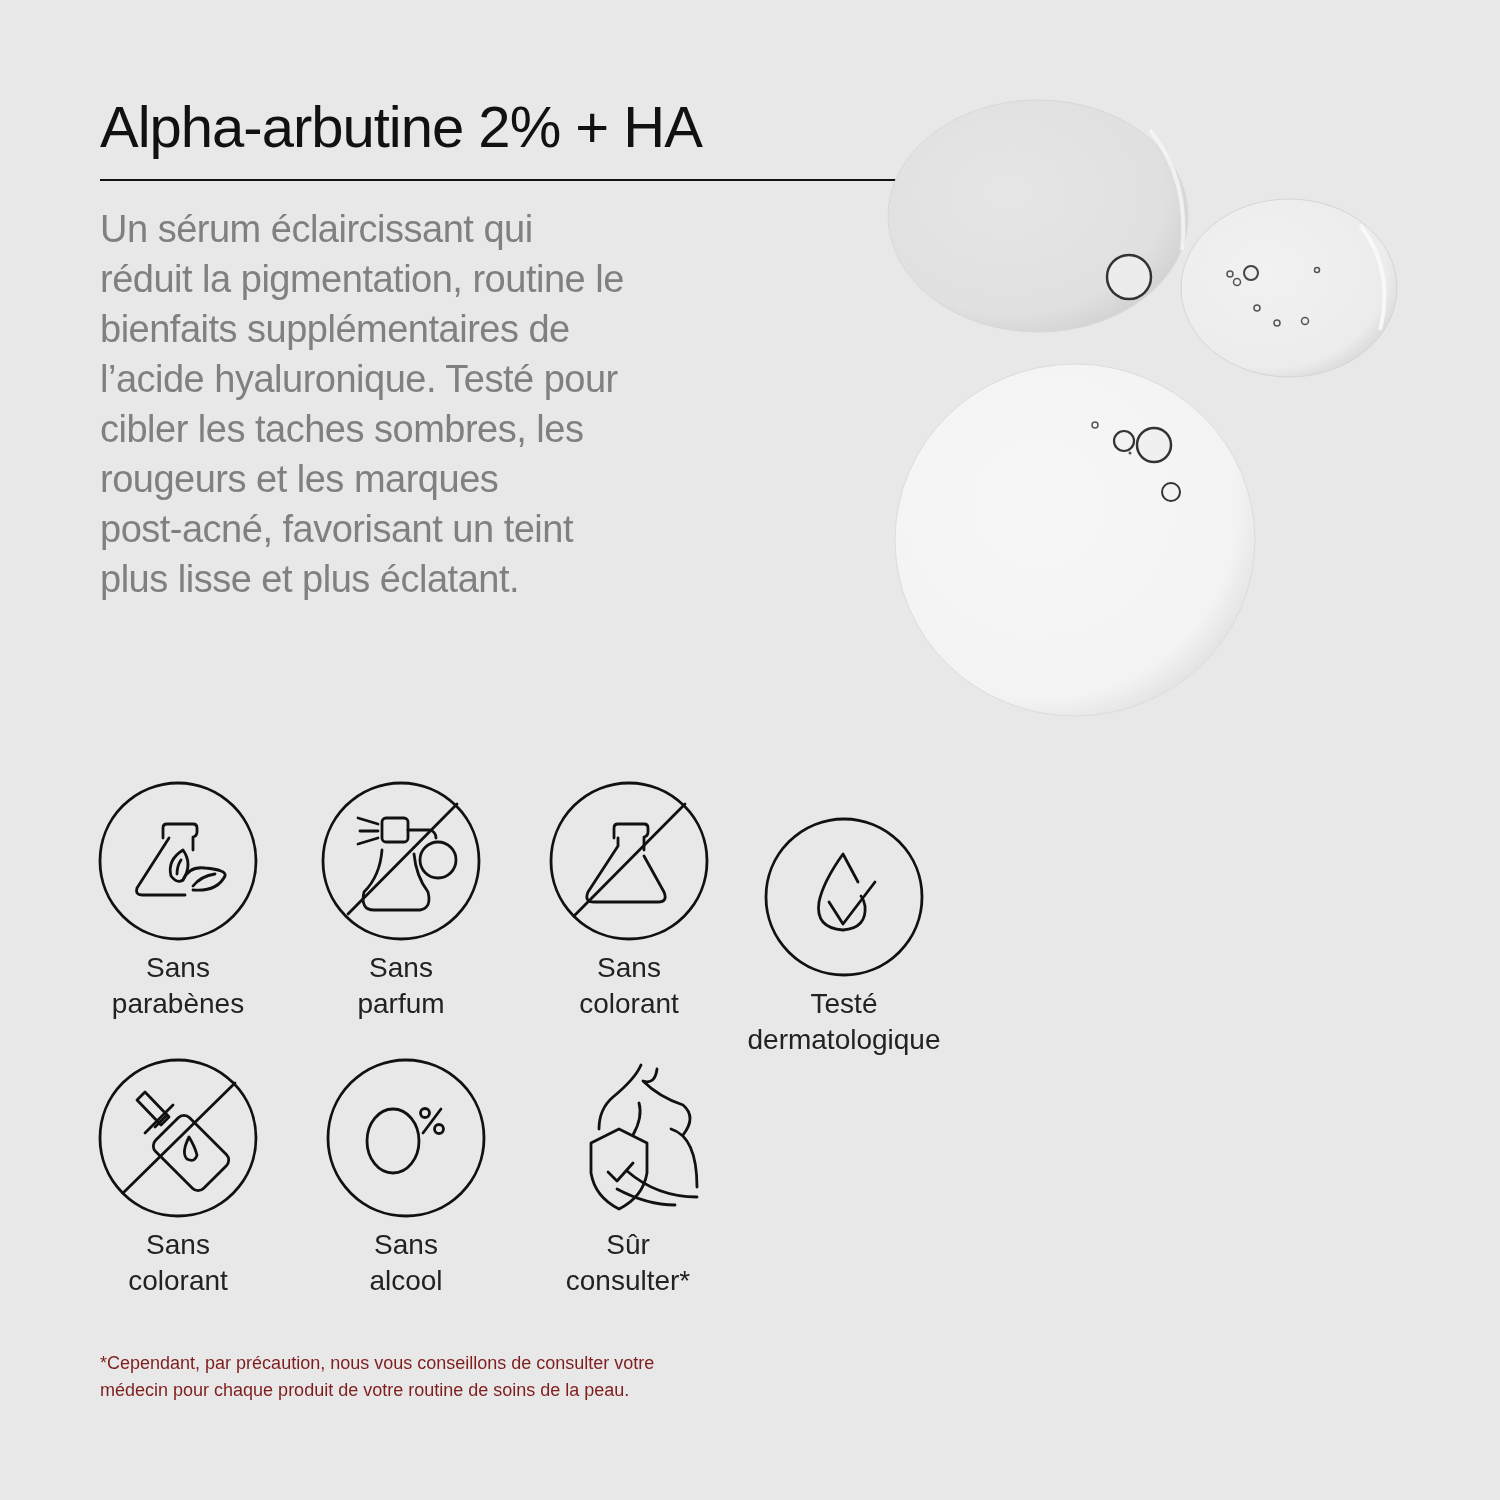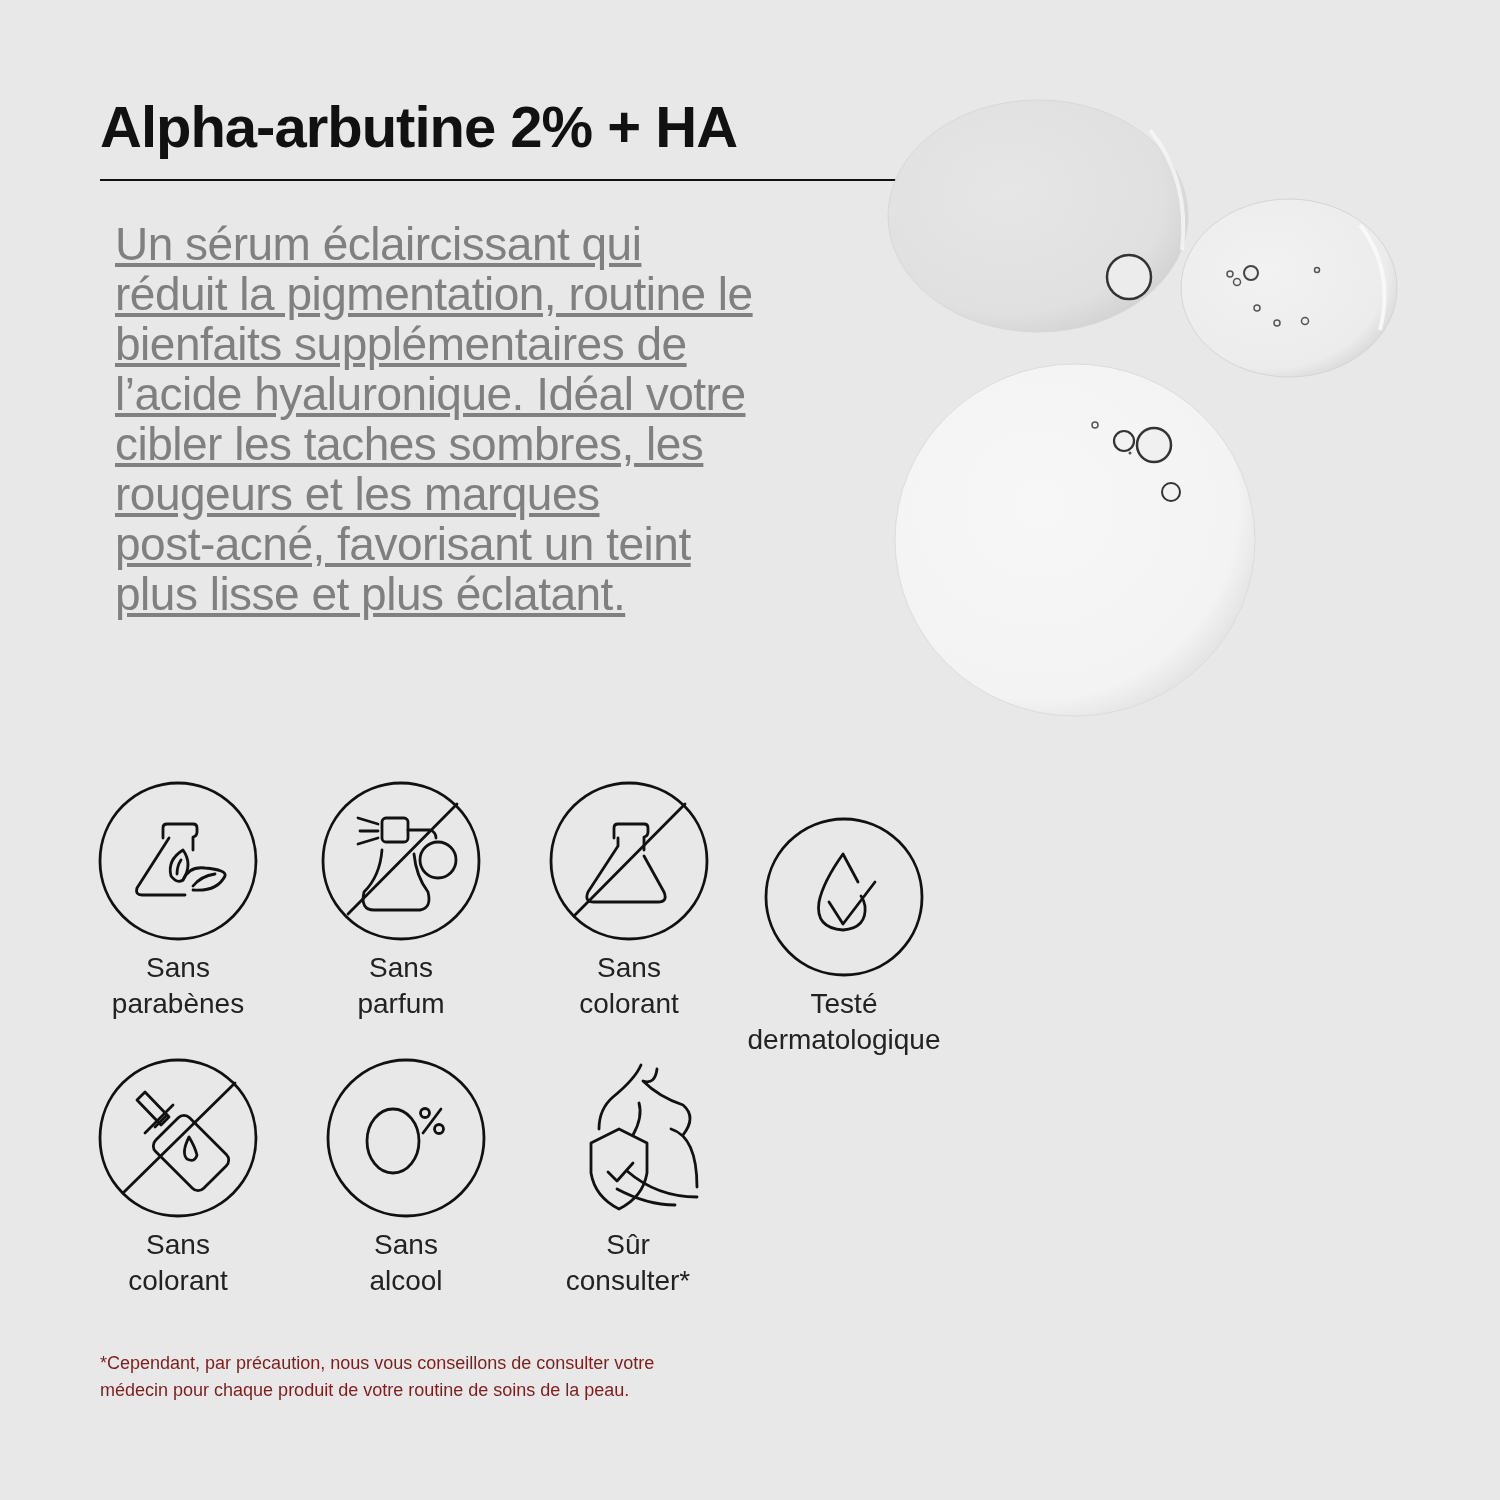--- a/index.html
+++ b/index.html
@@ -4,37 +4,37 @@
   <style>
     html, body { margin: 0; padding: 0; }
     body {
       width: 1500px; height: 1500px;
       background: #e8e8e8;
       position: relative; overflow: hidden;
       font-family: "Liberation Sans", "DejaVu Sans", sans-serif;
     }
     .title {
       position: absolute; left: 100px; top: 92px;
-      font-size: 58px; font-weight: bold; color: #111;
+      font-size: 58px; font-weight: normal; color: #111;
       letter-spacing: -1px; margin: 0; line-height: 70px;
     }
     .rule-line {
       position: absolute; left: 100px; top: 179px;
       width: 906px; height: 2px; background: #111;
     }
     .rule-dot {
       position: absolute; left: 1005px; top: 172px;
       width: 12px; height: 12px; border-radius: 50%;
       border: 2px solid #111; background: #fff;
     }
     .desc {
       position: absolute; left: 100px; top: 204px;
       width: 720px;
-      font-size: 46px; line-height: 50px; color: #808080;
-      letter-spacing: -0.5px; margin: 15px; text-decoration: underline;
+      font-size: 38px; line-height: 50px; color: #808080;
+      letter-spacing: -0.5px; margin: 0;
     }
     .desc span { display: block; white-space: nowrap; }
 
     .blobs { position: absolute; left: 870px; top: 90px; width: 560px; height: 650px; }
 
     .badge {
       position: absolute; width: 260px; text-align: center;
     }
     .badge svg { display: block; margin: 0 auto; }
     .badge-label {
@@ -53,21 +53,21 @@
 <body>
 
 <h1 class="title">Alpha-arbutine 2% + HA</h1>
 <div class="rule-line"></div>
 <div class="rule-dot"></div>
 
 <p class="desc">
   <span>Un sérum éclaircissant qui</span>
   <span>réduit la pigmentation, routine le</span>
   <span>bienfaits supplémentaires de</span>
-  <span>l’acide hyaluronique. Idéal votre</span>
+  <span>l’acide hyaluronique. Testé pour</span>
   <span>cibler les taches sombres, les</span>
   <span>rougeurs et les marques</span>
   <span>post-acné, favorisant un teint</span>
   <span>plus lisse et plus éclatant.</span>
 </p>
 
 <svg class="blobs" viewBox="870 90 560 650" width="560" height="650">
   <defs>
     <radialGradient id="g1" cx="40%" cy="40%" r="65%">
       <stop offset="0%" stop-color="#e6e6e6"></stop>

